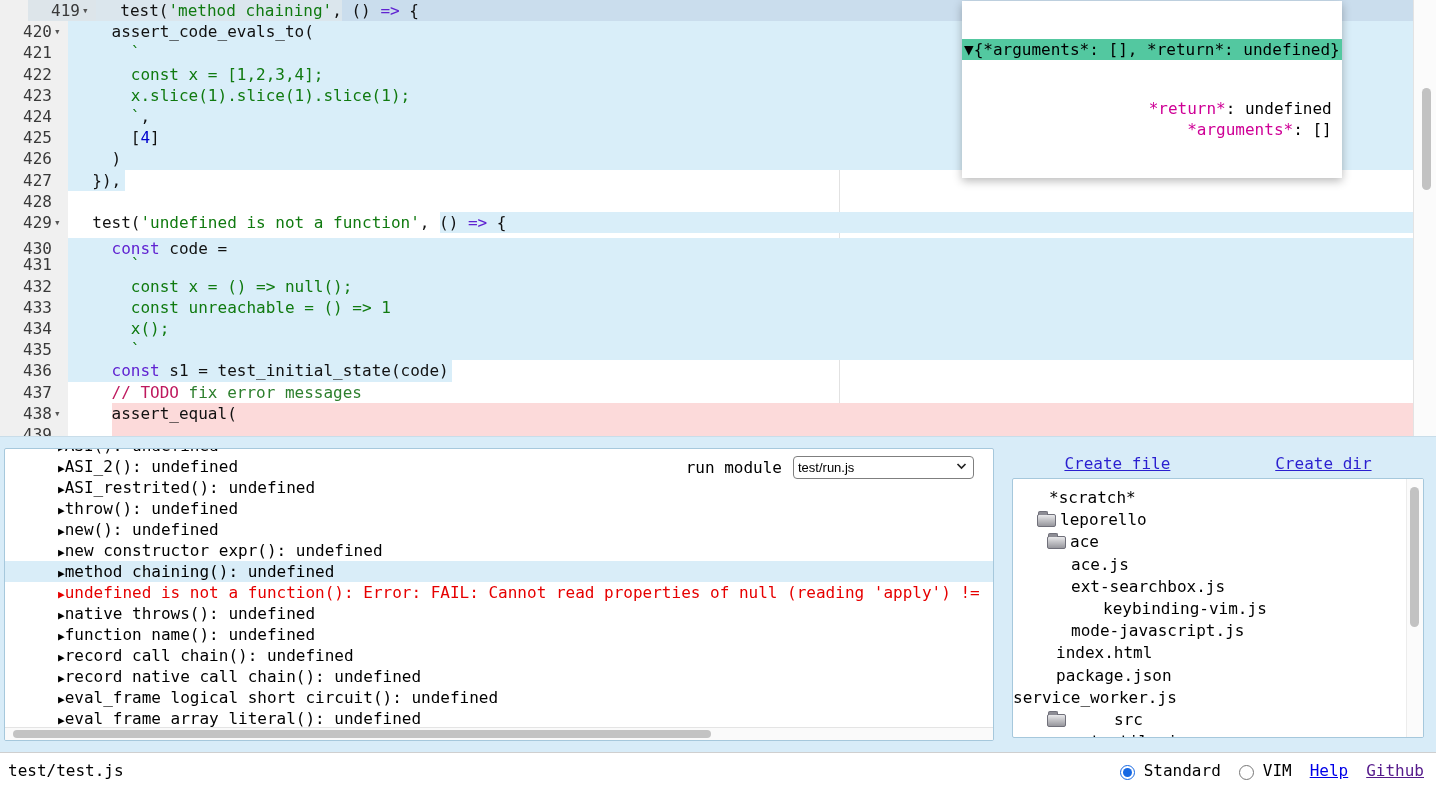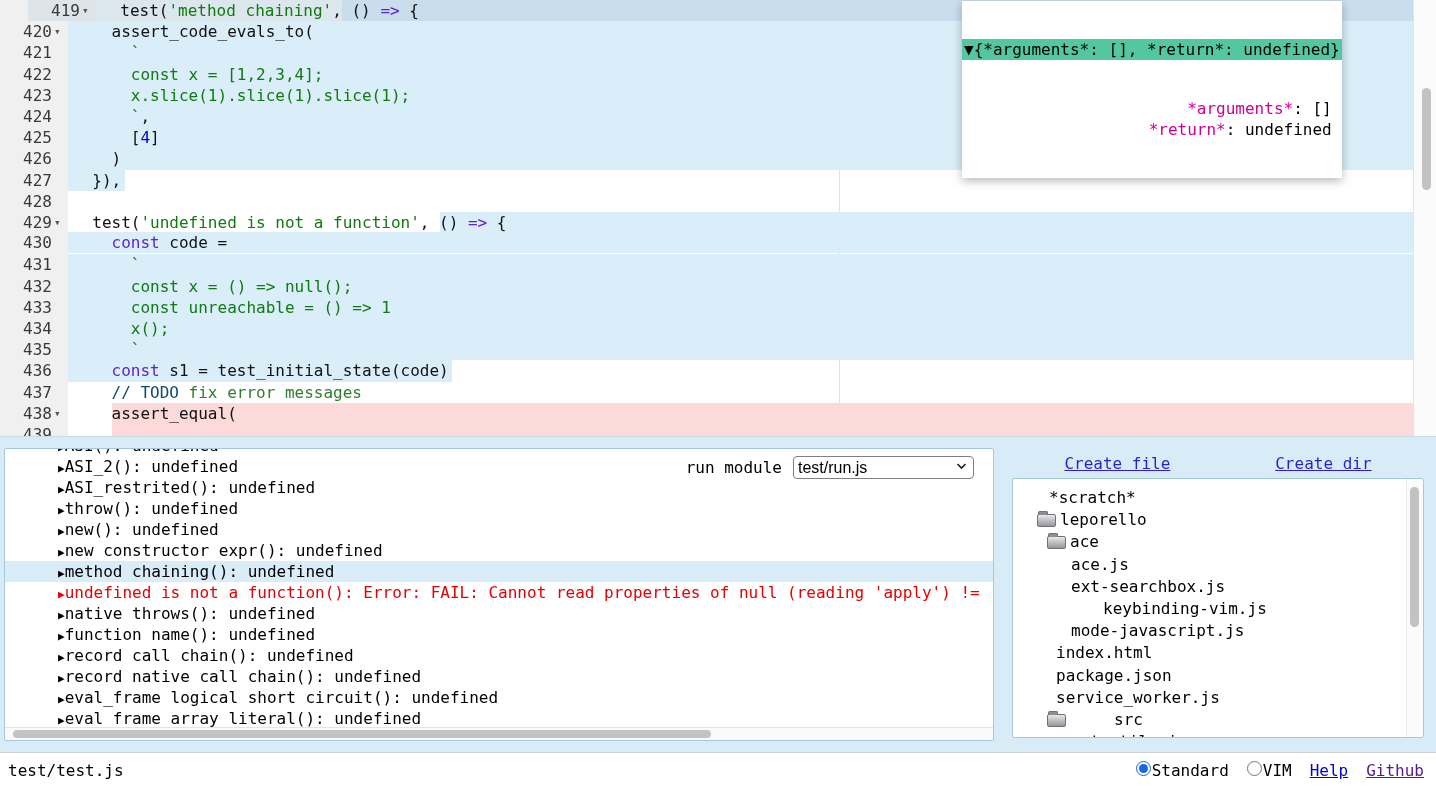--- a/index.html
+++ b/index.html
@@ -25,21 +25,21 @@
   }
   .gut-active { position:absolute; left:0; top:0; width:68px; height:100%; background:#dde5ea; z-index:1; }
   .fold { position:absolute; left:54px; top:0; z-index:4; font-size:11px; color:#555; line-height:21.2px; cursor:pointer; }
   .codeline {
     position:absolute; left:73px; top:0; z-index:3; white-space:pre; line-height:21.2px;
   }
   .tok-p { color:#111; }
   .tok-s { color:#107a10; }
   .tok-k { color:#6023d1; }
   .tok-n { color:#0000cd; }
-  .tok-ct { color:#0c4a6e; }
+  .tok-ct { color:#be185d; }
   .tok-cm { color:#2d7f2d; }
   
   #ed-track { position:absolute; right:0; top:0; width:23px; height:437px; background:#fbfbfb; border-left:1px solid #e3e3e3; z-index:5; }
   #ed-thumb { position:absolute; right:5px; top:88px; width:9px; height:102px; background:#c2c2c2; border-radius:5px; z-index:6; }
   
   #tooltip {
     position:absolute; left:962px; top:1px; z-index:10; white-space:pre;
     box-shadow:0 3px 9px rgba(0,0,0,0.28); background:#fff;text-align:right;
   }
   #tooltip-header { background:#53c8a0; line-height:21px; height:21px; padding:0 2px; cursor:pointer; }
@@ -49,21 +49,21 @@
   #console {
     position:absolute; left:4px; top:448px; width:990px; height:293px;
     background:#fff; border:1px solid #a6c8dc; border-radius:2px; overflow:hidden;
   }
   .con-row { position:absolute; left:0; width:990px; height:21px; line-height:21px; white-space:pre; padding-left:53px; overflow:hidden; cursor:pointer; }
   .con-row .arrow { font-size:11px; }
   .con-selected { background:#d9edf8; }
   .con-error { color:#e60000; }
   #run-module { position:absolute; top:7px; right:19px; display:flex; align-items:center; gap:11px; z-index:3; background:#fff; }
   #run-select {
-    width:181px; height:23px; font-family:"Liberation Sans", sans-serif; font-size:16px;
+    width:181px; height:23px; font-family:"Liberation Sans", sans-serif; font-size:13px;
     border:1px solid #7f7f7f; border-radius:4px; background:#fff; padding:0 4px; color:#000;
     appearance:none; -webkit-appearance:none;
   }
   #run-select-wrap { position:relative; }
   #run-chevron { position:absolute; right:7px; top:6px; pointer-events:none; }
   #con-hscroll { position:absolute; left:0; bottom:0; width:988px; height:13px; background:#fafafa; border-top:1px solid #e4e4e4; }
   #con-hthumb { position:absolute; left:8px; top:2px; width:698px; height:8px; background:#c3c3c3; border-radius:4px; }
   
   #tree-header {
     position:absolute; left:1012px; top:450px; width:412px; height:26px;
@@ -87,21 +87,21 @@
   #tree-track { position:absolute; right:0; top:0; width:17px; height:258px; background:#fbfbfb; border-left:1px solid #ececec; }
   #tree-thumb { position:absolute; right:4px; top:8px; width:9px; height:140px; background:#c2c2c2; border-radius:5px; }
   
   #statusbar {
     position:absolute; left:0; top:752px; width:1436px; height:36px;
     background:#fff; border-top:1px solid #cfcfcf;
     display:flex; align-items:center;
   }
   #status-path { position:absolute; left:8px; }
   #status-right { position:absolute; right:12px; display:flex; align-items:center; gap:18px; }
-  .radio-group { display:flex; align-items:flex-start; gap:1px; }
+  .radio-group { display:flex; align-items:flex-end; gap:9px; }
   input[type=radio] { width:15px; height:15px; accent-color:#1668e3; }
   #help-link { color:#0000e8; text-decoration:underline; cursor:pointer; }
   #github-link { color:#551a8b; text-decoration:underline; cursor:pointer; }
 </style>
 </head>
 <body>
 
 <div id="editor">
   <div id="gutter-bg"></div>
   <div id="ruler"></div>
@@ -158,21 +158,21 @@
       <div class="ed-row" style="top: 190.8px; height: 21.2px;">
         <div class="gut">428</div>
         <div class="codeline"></div>
       </div>
       <div class="ed-row" style="top: 212px; height: 21.2px;">
         <div class="mark" style="left: 439.546px; width: 973.454px; background: rgb(217, 238, 249);"></div>
         <div class="gut">429</div>
         <div class="fold">▾</div>
         <div class="codeline"><span class="tok-p">  test(</span><span class="tok-s">'undefined is not a function'</span><span class="tok-p">, () </span><span class="tok-k">=&gt;</span><span class="tok-p"> {</span></div>
       </div>
-      <div class="ed-row" style="top: 232px; height: 21.2px;">
+      <div class="ed-row" style="top: 238px; height: 21.2px;">
         <div class="mark" style="left: 68px; width: 1345px; background: rgb(217, 238, 249);"></div>
         <div class="gut">430</div>
         <div class="codeline"><span class="tok-p">    </span><span class="tok-k">const</span><span class="tok-p"> code =</span></div>
       </div>
       <div class="ed-row" style="top: 254.4px; height: 21.2px;">
         <div class="mark" style="left: 68px; width: 1345px; background: rgb(217, 238, 249);"></div>
         <div class="gut">431</div>
         <div class="codeline"><span class="tok-s">      `</span></div>
       </div>
       <div class="ed-row" style="top: 275.6px; height: 21.2px;">
@@ -210,21 +210,21 @@
         <div class="fold">▾</div>
         <div class="codeline"><span class="tok-p">    assert_equal(</span></div>
       </div>
       <div class="ed-row" style="top: 424px; height: 21.2px;">
         <div class="mark" style="left: 112.031px; width: 1300.97px; background: rgb(252, 218, 218);"></div>
         <div class="gut">439</div>
       </div>
     </div>
   <div id="tooltip">
     <div id="tooltip-header">▼{*arguments*: [], *return*: undefined}</div>
-    <div id="tooltip-body"><div class="tt-row"><span class="tt-key">*arguments*</span><span>: []</span></div><div class="tt-row"><span class="tt-key">*return*</span><span>: undefined</span></div></div>
+    <div id="tooltip-body"><div class="tt-row"><span class="tt-key">*return*</span><span>: undefined</span></div><div class="tt-row"><span class="tt-key">*arguments*</span><span>: []</span></div></div>
   </div>
   <div id="ed-track"></div>
   <div id="ed-thumb"></div>
 </div>
 
 <div id="console">
   <div id="con-rows">
       <div class="con-row" style="top: -14px;"><span class="arrow">▶</span><span>ASI(): undefined</span></div>
       <div class="con-row" style="top: 7px;"><span class="arrow">▶</span><span>ASI_2(): undefined</span></div>
       <div class="con-row" style="top: 28px;"><span class="arrow">▶</span><span>ASI_restrited(): undefined</span></div>
@@ -264,21 +264,21 @@
   <div id="tree-rows">
       <div class="tree-row" style="top: 8px; padding-left: 36px;"><span>*scratch*</span></div>
       <div class="tree-row" style="top: 30.2px; padding-left: 24px;"><span class="folder-icon"></span><span>leporello</span></div>
       <div class="tree-row" style="top: 52.4px; padding-left: 34px;"><span class="folder-icon"></span><span>ace</span></div>
       <div class="tree-row" style="top: 74.6px; padding-left: 58px;"><span>ace.js</span></div>
       <div class="tree-row" style="top: 96.8px; padding-left: 58px;"><span>ext-searchbox.js</span></div>
       <div class="tree-row" style="top: 119px; padding-left: 90px;"><span>keybinding-vim.js</span></div>
       <div class="tree-row" style="top: 141.2px; padding-left: 58px;"><span>mode-javascript.js</span></div>
       <div class="tree-row" style="top: 163.4px; padding-left: 43px;"><span>index.html</span></div>
       <div class="tree-row" style="top: 185.6px; padding-left: 43px;"><span>package.json</span></div>
-      <div class="tree-row" style="top: 207.8px; padding-left: 43px;"><span>service_worker.js</span></div>
+      <div class="tree-row" style="top: 207.8px; "><span>service_worker.js</span></div>
       <div class="tree-row" style="top: 230px; padding-left: 34px; gap: 44px;"><span class="folder-icon"></span><span>src</span></div>
       <div class="tree-row" style="top: 252.2px; padding-left: 58px;"><span>ast_utils.js</span></div>
     </div>
   <div id="tree-track"></div>
   <div id="tree-thumb"></div>
 </div>
 
 <div id="statusbar">
   <span id="status-path">test/test.js</span>
   <span id="status-right">

